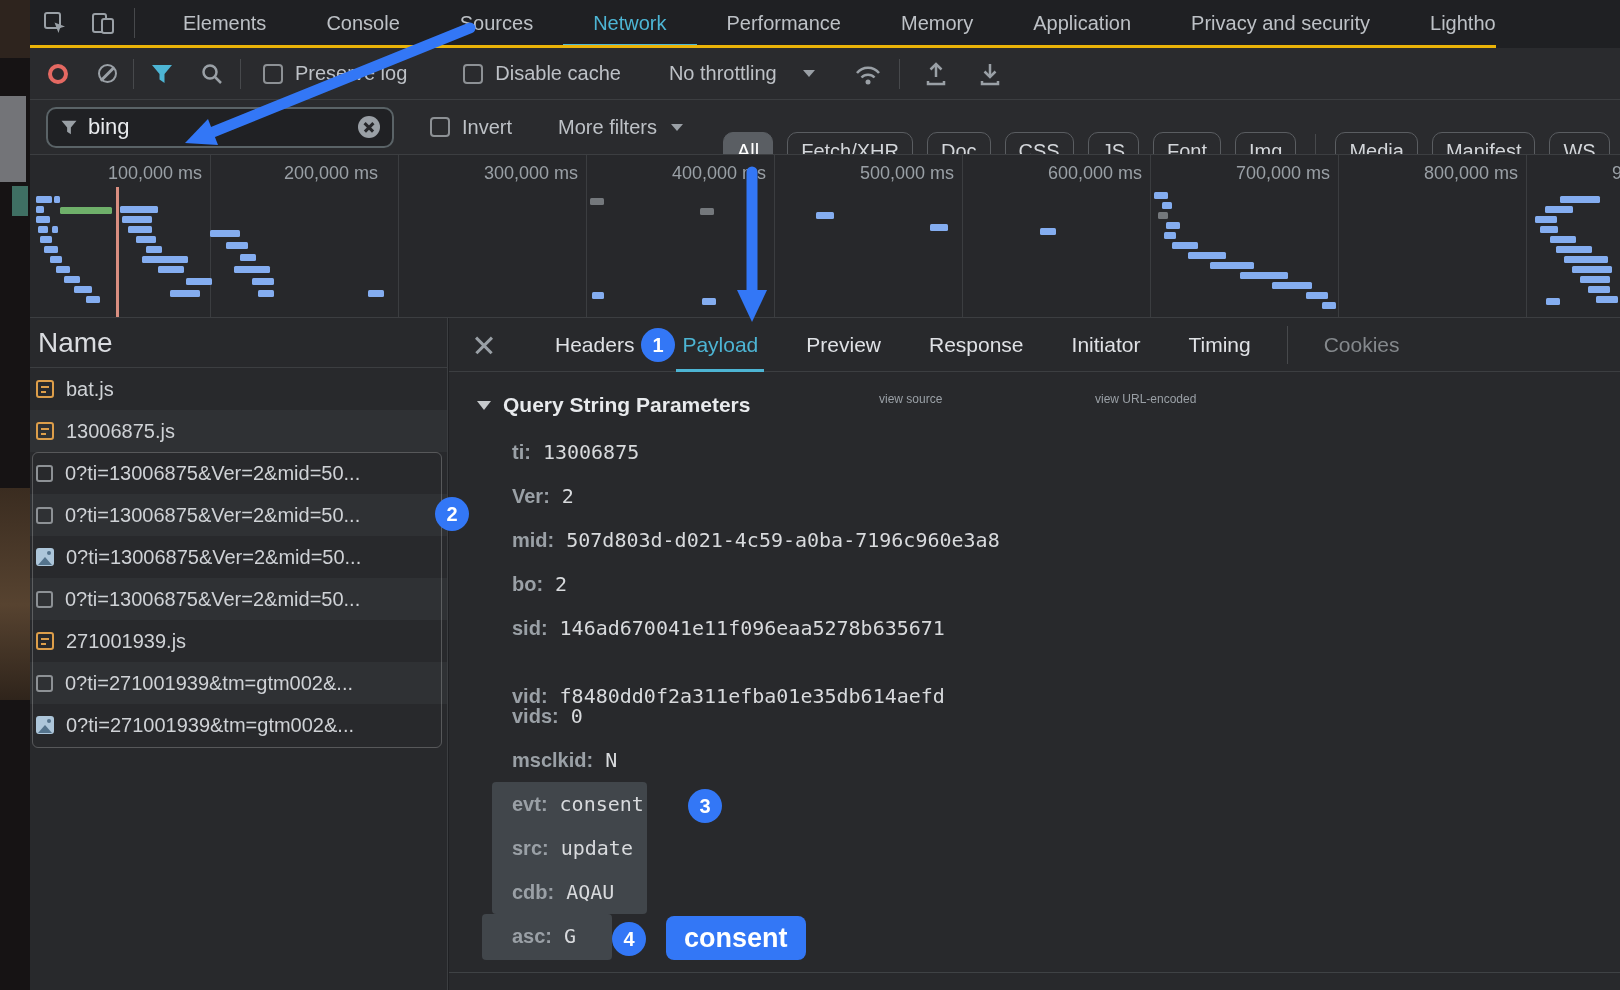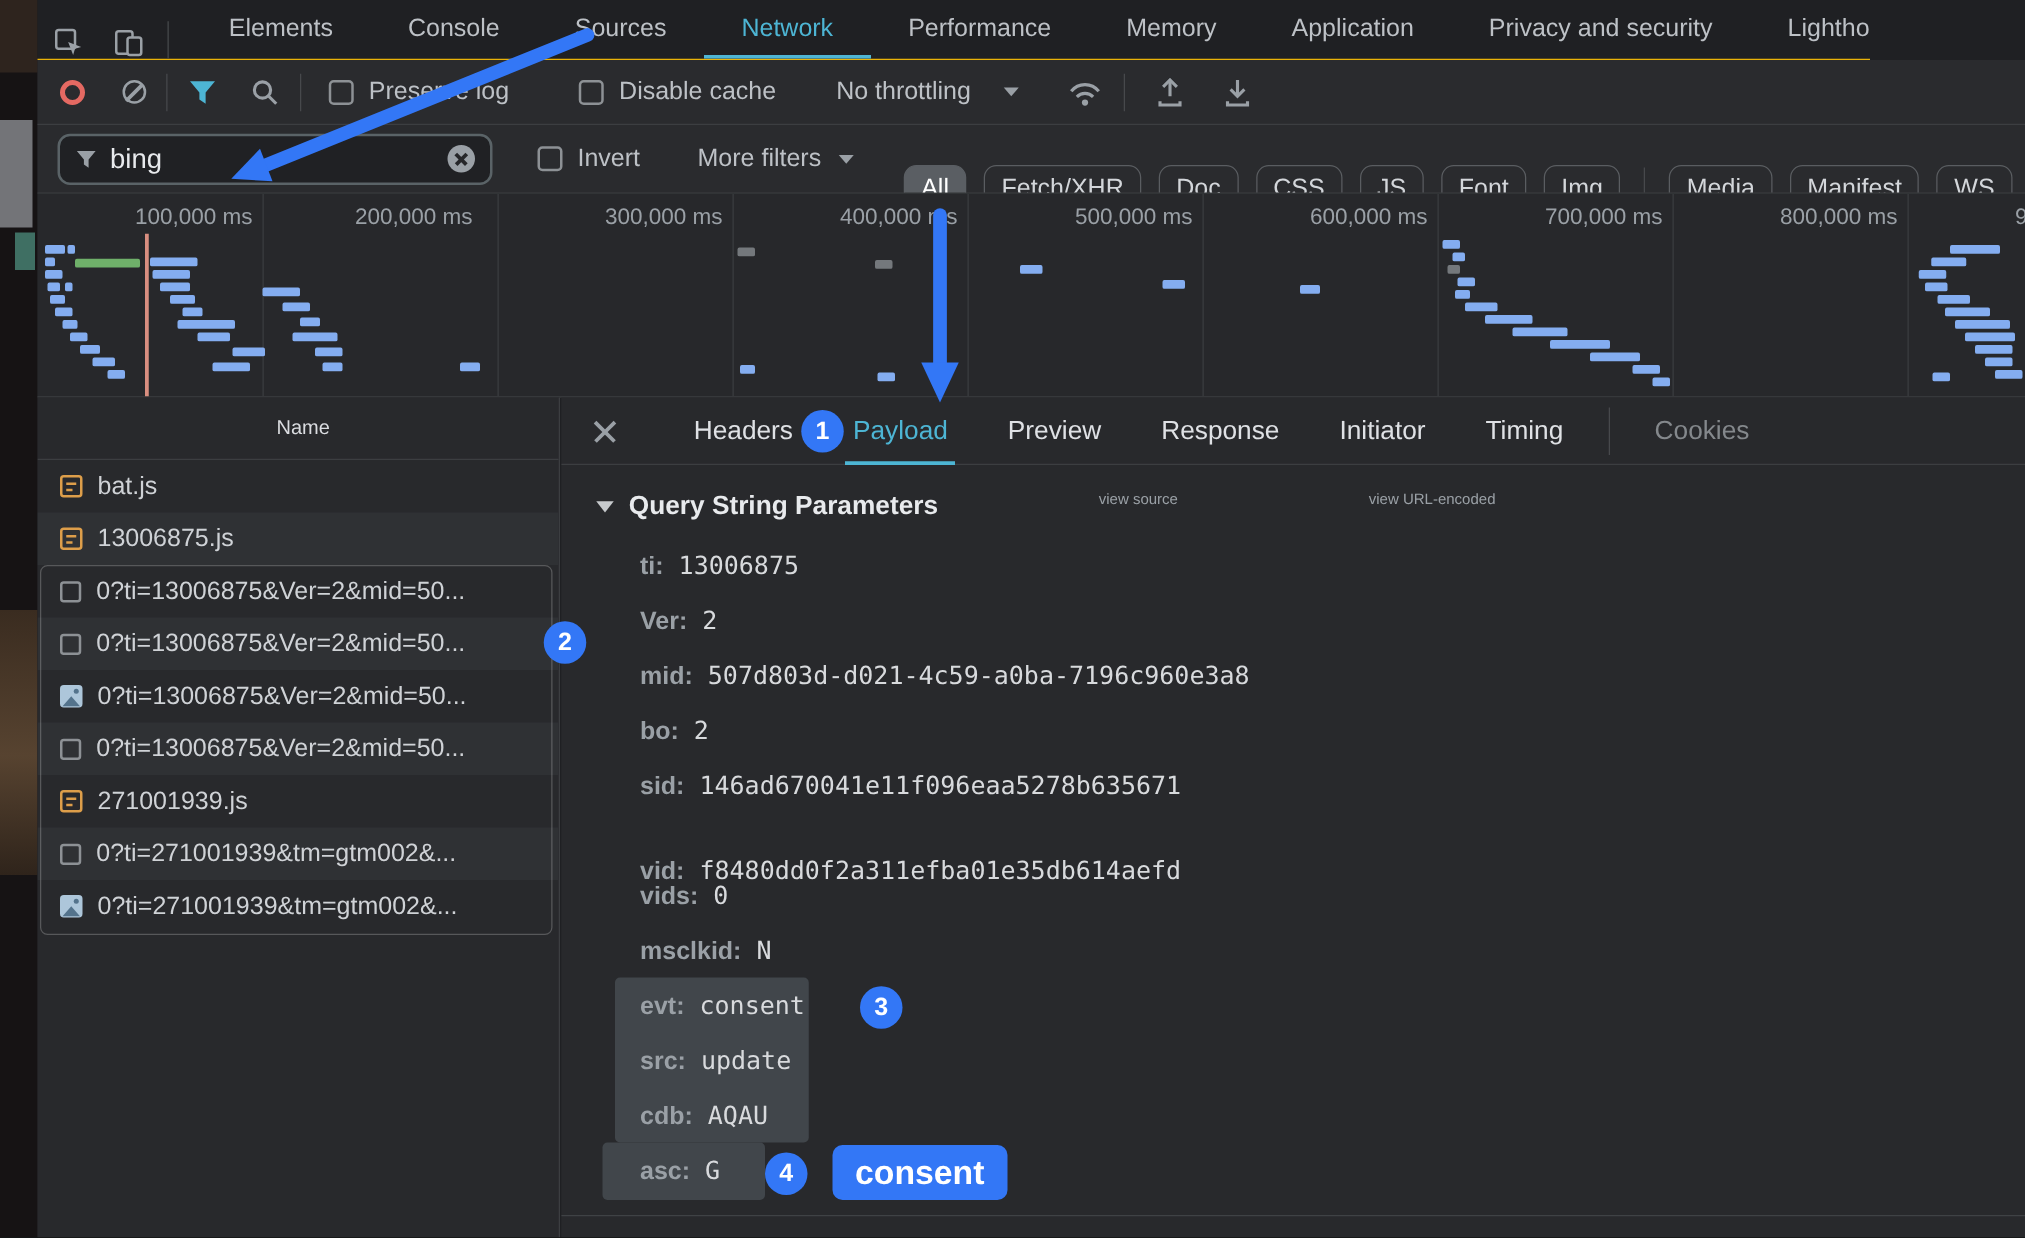--- a/index.html
+++ b/index.html
@@ -11,21 +11,21 @@
   }
   
   .left-strip { position:absolute; left:0; top:0; width:30px; height:990px; background:#161314; }
   .strip-patch-a { position:absolute; left:0; top:0; width:30px; height:58px; background:#2e241e; }
   .strip-patch-b { position:absolute; left:0; top:96px; width:26px; height:86px; background:#737478; }
   .strip-patch-e { position:absolute; left:12px; top:186px; width:16px; height:30px; background:#3f6f63; }
   .strip-patch-c { position:absolute; left:0; top:488px; width:30px; height:212px;
                    background:linear-gradient(#3a2c20,#574330 55%,#2f241b); }
   
   .tabbar { position:absolute; left:30px; top:0; width:1466px; height:48px; background:#1f2023;
-            border-bottom:1px solid #eab308; display:flex; align-items:flex-end; overflow:hidden; white-space:nowrap; }
+            border-bottom:3px solid #eab308; display:flex; align-items:center; overflow:hidden; white-space:nowrap; }
   .tb-icon { display:inline-flex; align-items:center; justify-content:center; flex:none; }
   .tb-div { width:1px; height:30px; background:#47494c; flex:none; }
   .main-tabs { display:flex; height:48px; align-items:center; }
   .main-tab { padding:0 30px; height:48px; line-height:48px; font-size:20px; color:#bdc1c6; flex:none; }
   .main-tab.active { color:#4db5d4; box-shadow:inset 0 -3px 0 #4db5d4; }
   
   .toolbar { position:absolute; left:30px; top:48px; width:1590px; height:52px; background:#2a2b2e;
              border-bottom:1px solid #3c3e41; display:flex; align-items:center; overflow:hidden; white-space:nowrap; }
   .rec-icon { width:20px; height:20px; border:4px solid #e46962; border-radius:50%; margin-left:18px; flex:none; }
   .ban-icon { width:19px; height:19px; border:2.5px solid #9aa0a6; border-radius:50%; margin-left:30px; position:relative; flex:none; }
@@ -54,23 +54,23 @@
   
   .waterfall { position:absolute; left:30px; top:155px; width:1590px; height:163px; background:#27282b;
                border-bottom:1px solid #3c3e41; overflow:hidden; }
   .wf-line { position:absolute; top:0; height:163px; width:1px; background:#3b3d40; }
   .wf-label { position:absolute; top:8px; font-size:18px; color:#9aa0a6; white-space:nowrap; }
   .wf-bar { position:absolute; height:7px; border-radius:1.5px; }
   .wf-marker { position:absolute; left:86px; top:32px; width:3px; height:131px; background:#d98e80; }
   
   .name-col { position:absolute; left:30px; top:318px; width:418px; height:672px; background:#28292c;
               border-right:1px solid #3c3e41; overflow:hidden; }
-  .name-header { height:50px; line-height:50px; padding-left:8px; font-size:16px; color:#dadce0;
-                 border-bottom:1px solid #3c3e41;text-align:center; }
-  .req-row { height:42px; display:flex; align-items:center; padding-left:18px; gap:12px; }
+  .name-header { height:50px; line-height:50px; padding-left:8px; font-size:28px; color:#dadce0;
+                 border-bottom:1px solid #3c3e41; }
+  .req-row { height:42px; display:flex; align-items:center; padding-left:6px; gap:12px; }
   .req-row:nth-child(even) { background:#2f3134; }
   .req-name { font-size:20px; color:#cfd2d6; white-space:nowrap; overflow:hidden; }
   .rows-outline { position:absolute; left:2px; top:134px; width:410px; height:296px;
                   border:1px solid rgba(255,255,255,.22); border-radius:6px; pointer-events:none; }
   .fico { width:18px; height:18px; flex:none; position:relative; }
   .fico.script { border:2px solid #dd9e4a; border-radius:3px; }
   .fico.script::before { content:""; position:absolute; left:3px; top:3.5px; width:8px; height:2px; background:#dd9e4a; }
   .fico.script::after  { content:""; position:absolute; left:3px; top:8.5px; width:5px; height:2px; background:#dd9e4a; }
   .fico.generic { width:17px; height:17px; border:2px solid #8d9195; border-radius:3px; }
   .fico.image { background:#adc6da; border-radius:3px; overflow:hidden; }

